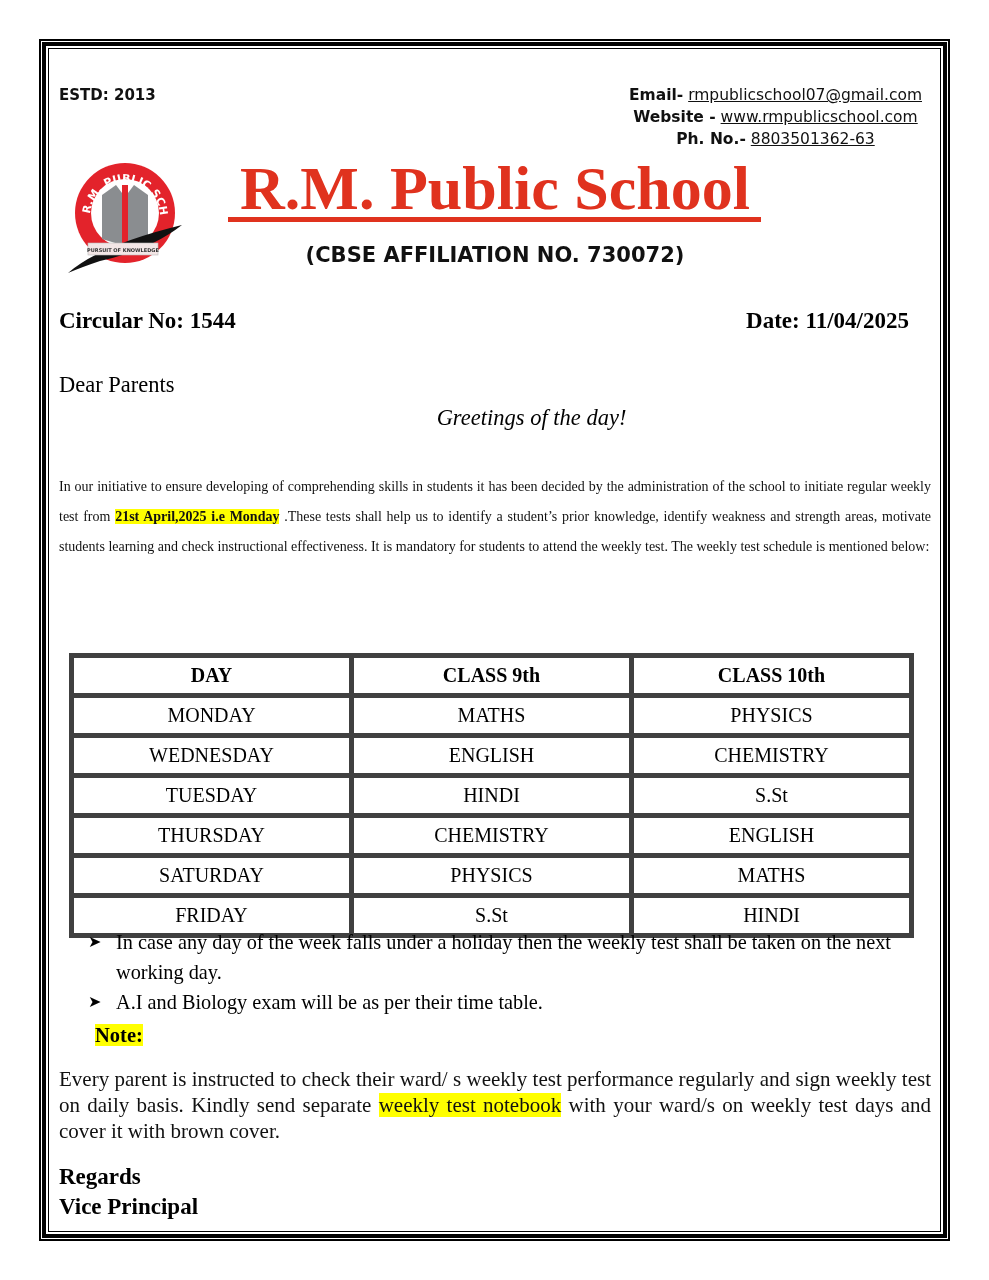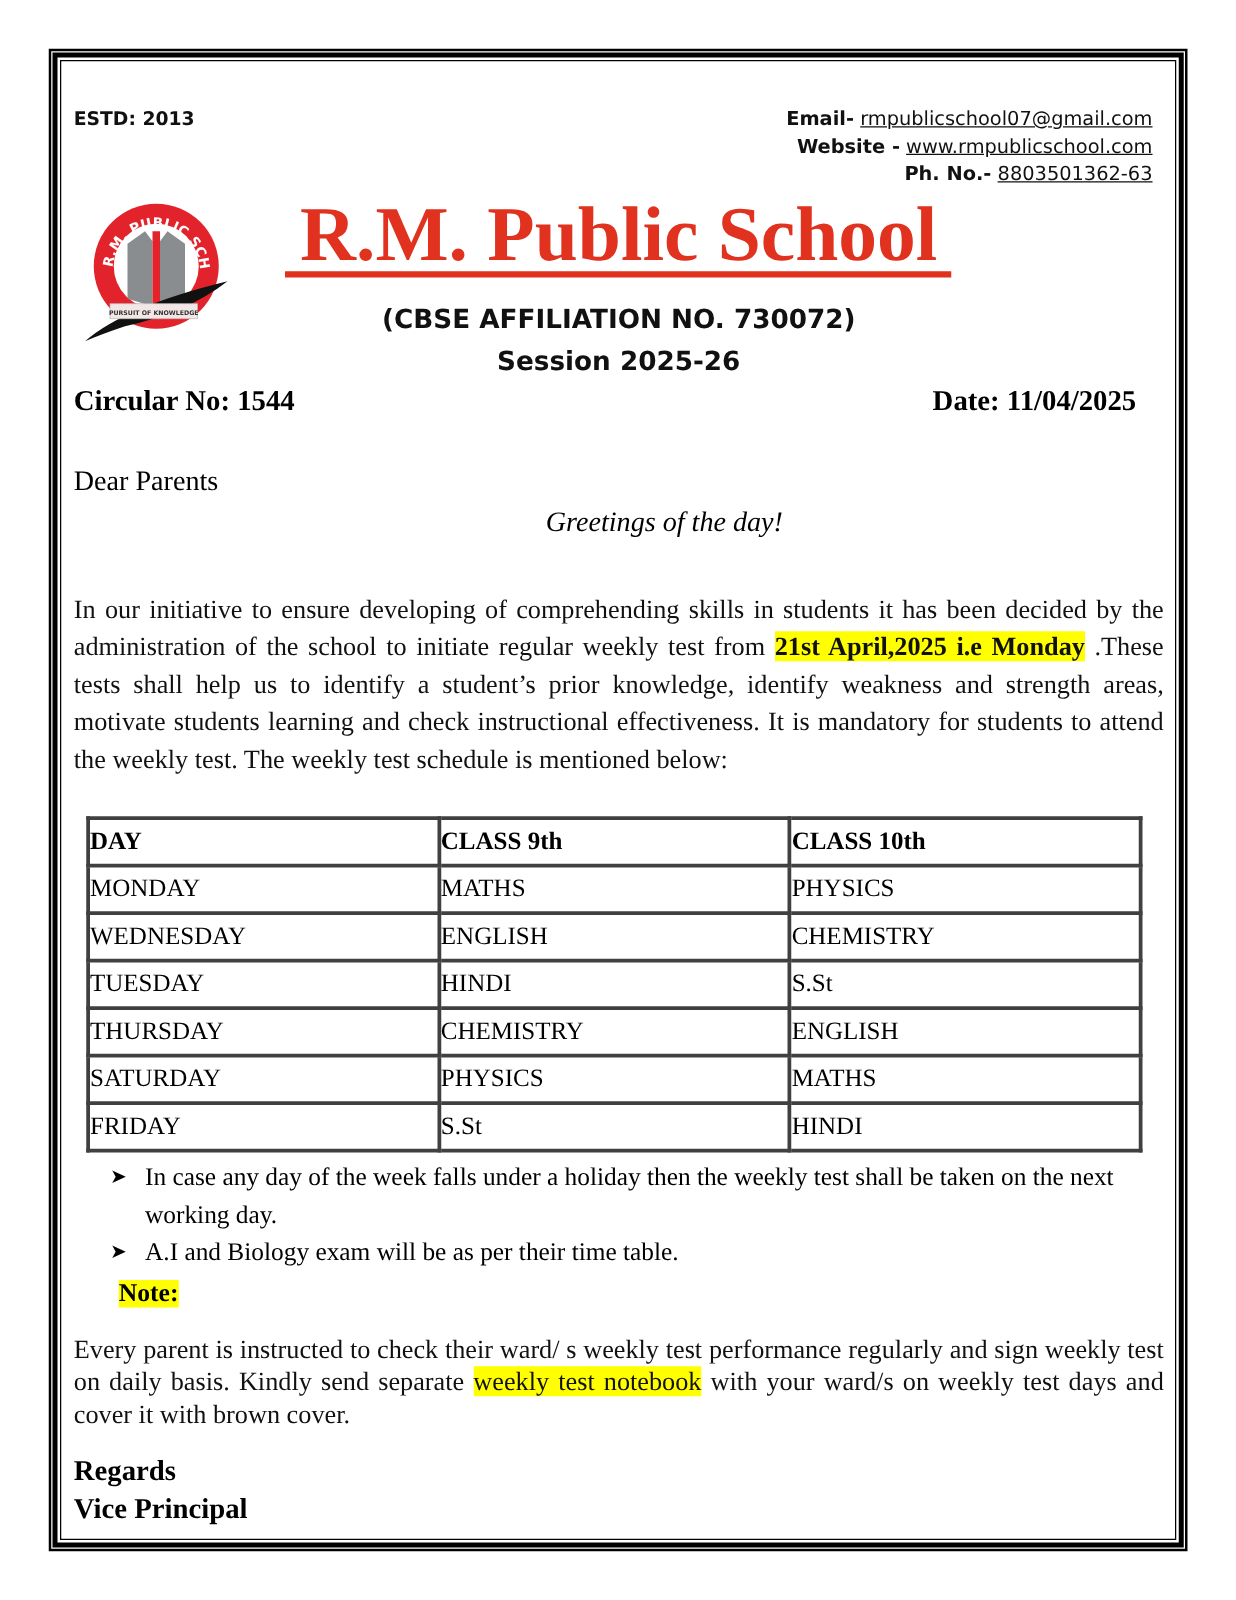--- a/index.html
+++ b/index.html
@@ -12,40 +12,40 @@
     position:absolute; left:42px; top:42px; width:905px; height:1196px;
     box-sizing:border-box; border:4px solid #000;
   }
   .frame-inner {
     position:absolute; left:48px; top:48px; width:893px; height:1184px;
     box-sizing:border-box; border:1px solid #000;
   }
   .sans { font-family:"DejaVu Sans", sans-serif; }
   .serif { font-family:"Liberation Serif", serif; }
   .estd { position:absolute; left:59px; top:86px; font-size:15px; font-weight:bold; color:#111; }
-  .contact { position:absolute; right:67px; top:84px; text-align:right; font-size:15.5px; line-height:22px; color:#111; }
+  .contact { position:absolute; right:67px; top:84px; text-align:center; font-size:15.5px; line-height:22px; color:#111; }
   .contact .lbl { font-weight:bold; }
   .contact a { color:#111; text-decoration:underline; }
   .logo { position:absolute; left:60px; top:155px; width:130px; height:125px; }
   .school-name {
     position:absolute; left:228px; top:148px; width:534px; text-align:center;
     font-family:"Liberation Serif", serif; font-weight:bold; font-size:62px; color:#e0321e;
     letter-spacing:0px; line-height:80px;
   }
   .name-underline { position:absolute; left:228px; top:217px; width:533px; height:5px; background:#e0321e; }
   .affil { position:absolute; left:250px; top:238px; width:490px; text-align:center; font-size:21px; font-weight:bold; color:#111; line-height:34px; }
   .circ-row { position:absolute; left:59px; top:308px; width:850px; font-size:23px; font-weight:bold; }
   .circ-row .right { position:absolute; right:0; top:0; }
   .dear { position:absolute; left:59px; top:372px; font-size:22.5px;text-align:center; }
   .greet { position:absolute; left:0; width:989px; top:405px; text-align:center; font-size:22.5px; font-style:italic;padding-left:37px; }
-  .para { position:absolute; left:59px; top:472px; width:872px; font-size:21px; line-height:30px; text-align:justify; color:#111; }
+  .para { position:absolute; left:59px; top:472px; width:872px; font-size:14px; line-height:30px; text-align:justify; color:#111; }
   .hl { background:#ffff00; }
   .b { font-weight:bold; }
   table.sched { position:absolute; left:69px; top:653px; width:845px; border-collapse:collapse; font-size:20px; }
-  table.sched th, table.sched td { border:3px solid #404040; height:35px; text-align:left; padding:0; width:33.3%; }
+  table.sched th, table.sched td { border:5px solid #404040; height:35px; text-align:center; padding:0; width:33.3%; }
   table.sched th { font-weight:bold; }
   .bullets { position:absolute; left:88px; top:927px; width:830px; font-size:20.3px; line-height:30px; }
   .bullet { display:flex; }
   .bullet .arrow { width:28px; flex:none; font-size:16px; }
   .note { position:absolute; left:59px; top:1024px; font-size:20.5px; font-weight:bold;padding-left:36px; }
   .para2 { position:absolute; left:59px; top:1066px; width:872px; font-size:21px; line-height:26px; text-align:justify; color:#111; }
   .regards { position:absolute; left:59px; top:1162px; font-size:23px; font-weight:bold; line-height:30px; }
 </style>
 </head>
 <body>
@@ -88,21 +88,20 @@
     <rect x="28" y="88" width="70" height="12" fill="#f3e6e6" stroke="#bbb" stroke-width="0.6"></rect>
     <text x="63" y="97" text-anchor="middle" font-family="DejaVu Sans, sans-serif" font-size="5" font-weight="bold" fill="#333" id="bannerText">PURSUIT OF KNOWLEDGE</text>
   </svg>
 </div>
 
 <div class="school-name">R.M. Public School</div>
 <div class="name-underline"></div>
 
 <div class="affil sans">
   <div>(CBSE AFFILIATION NO. 730072)</div>
-  <div>Session 2025-26</div>
 </div>
 
 <div class="circ-row serif">
   <span>Circular No: 1544</span>
   <span class="right">Date: 11/04/2025</span>
 </div>
 
 <div class="dear serif">Dear Parents</div>
 <div class="greet serif">Greetings of the day!</div>
 

